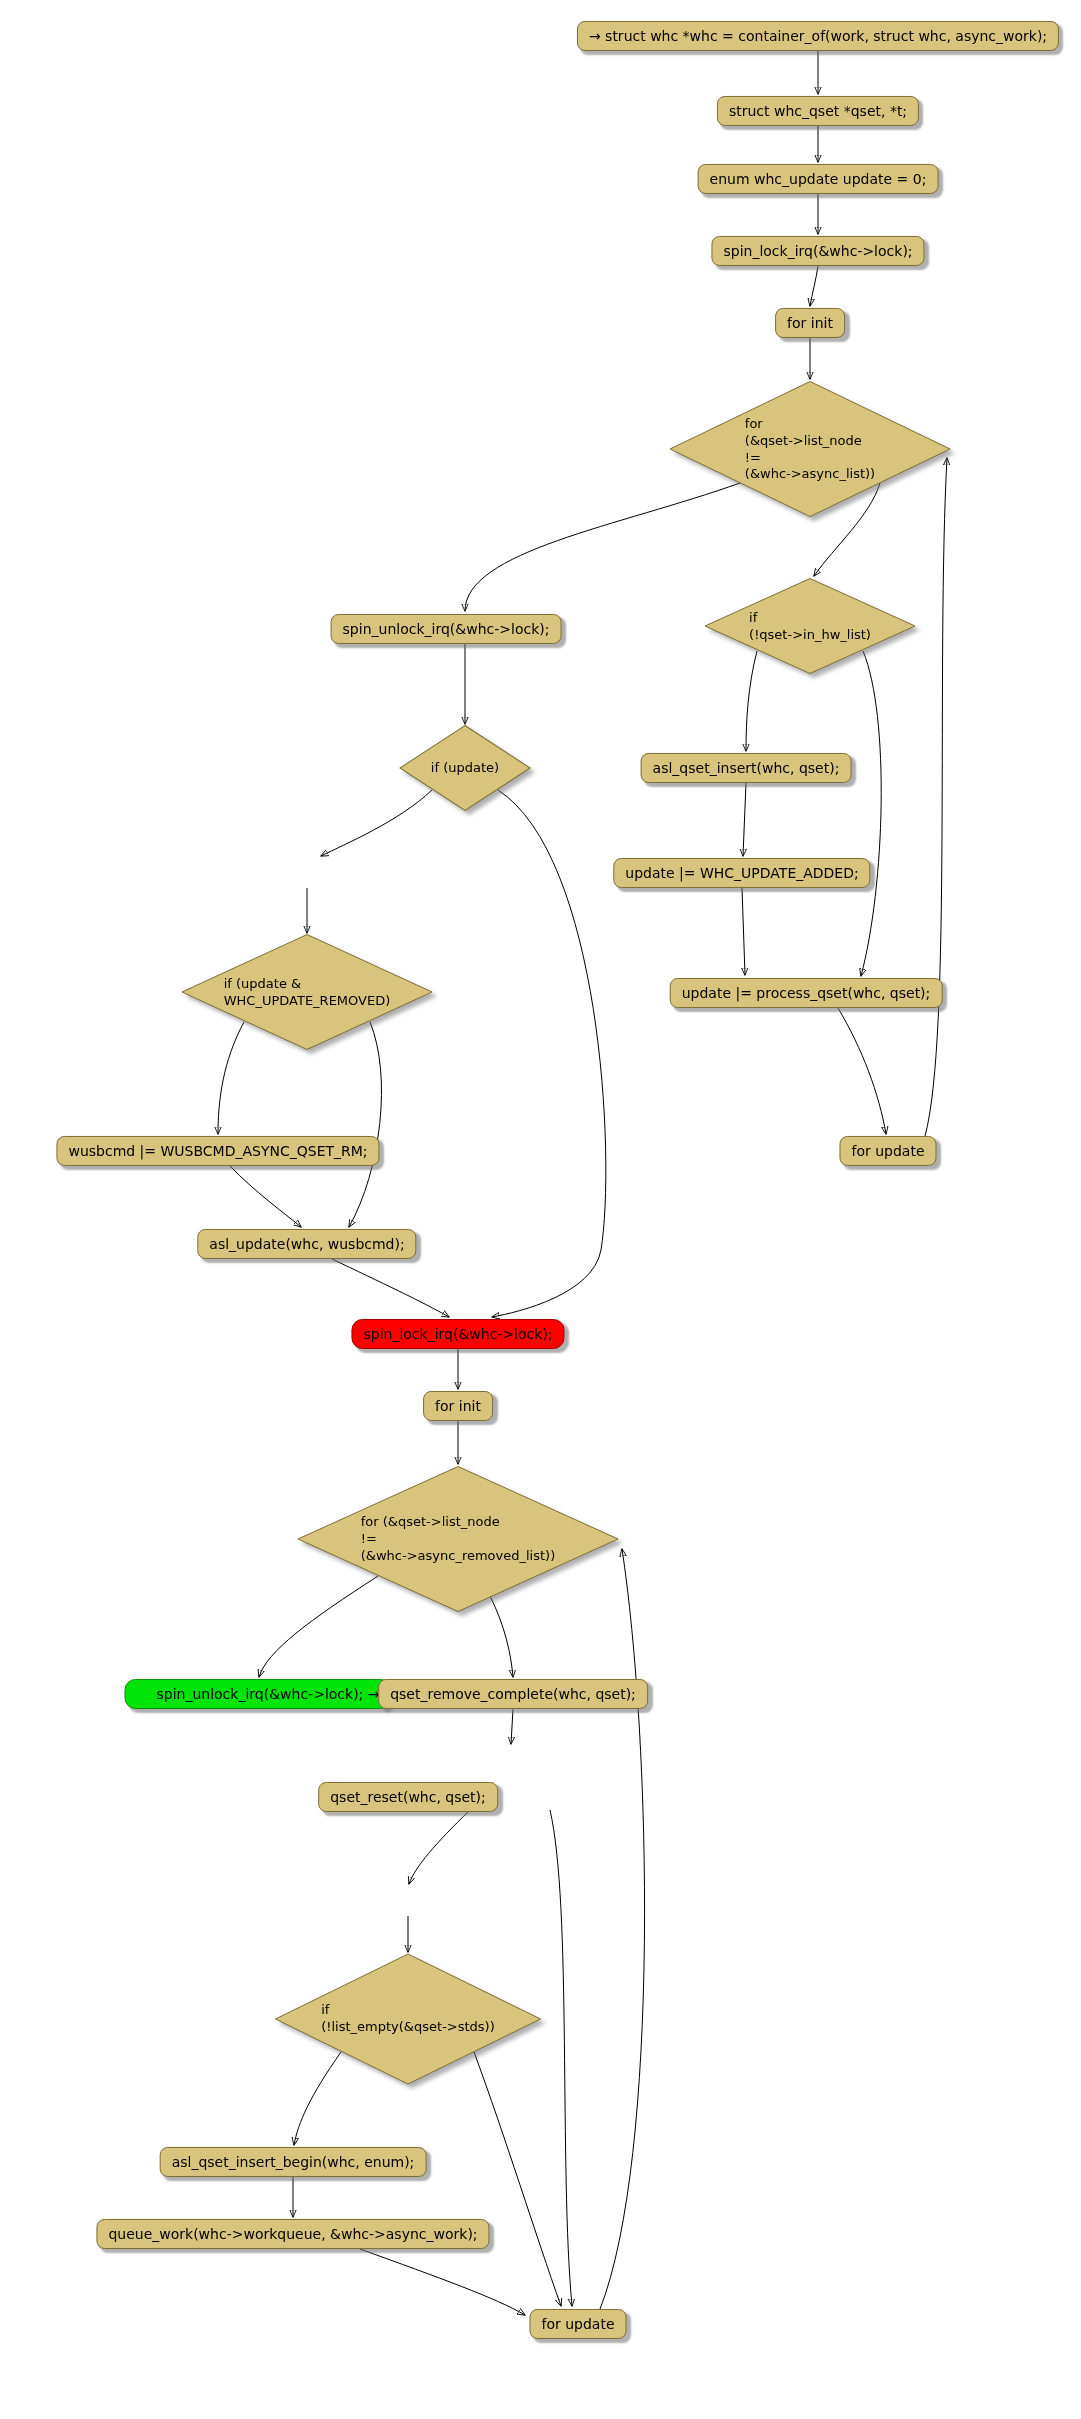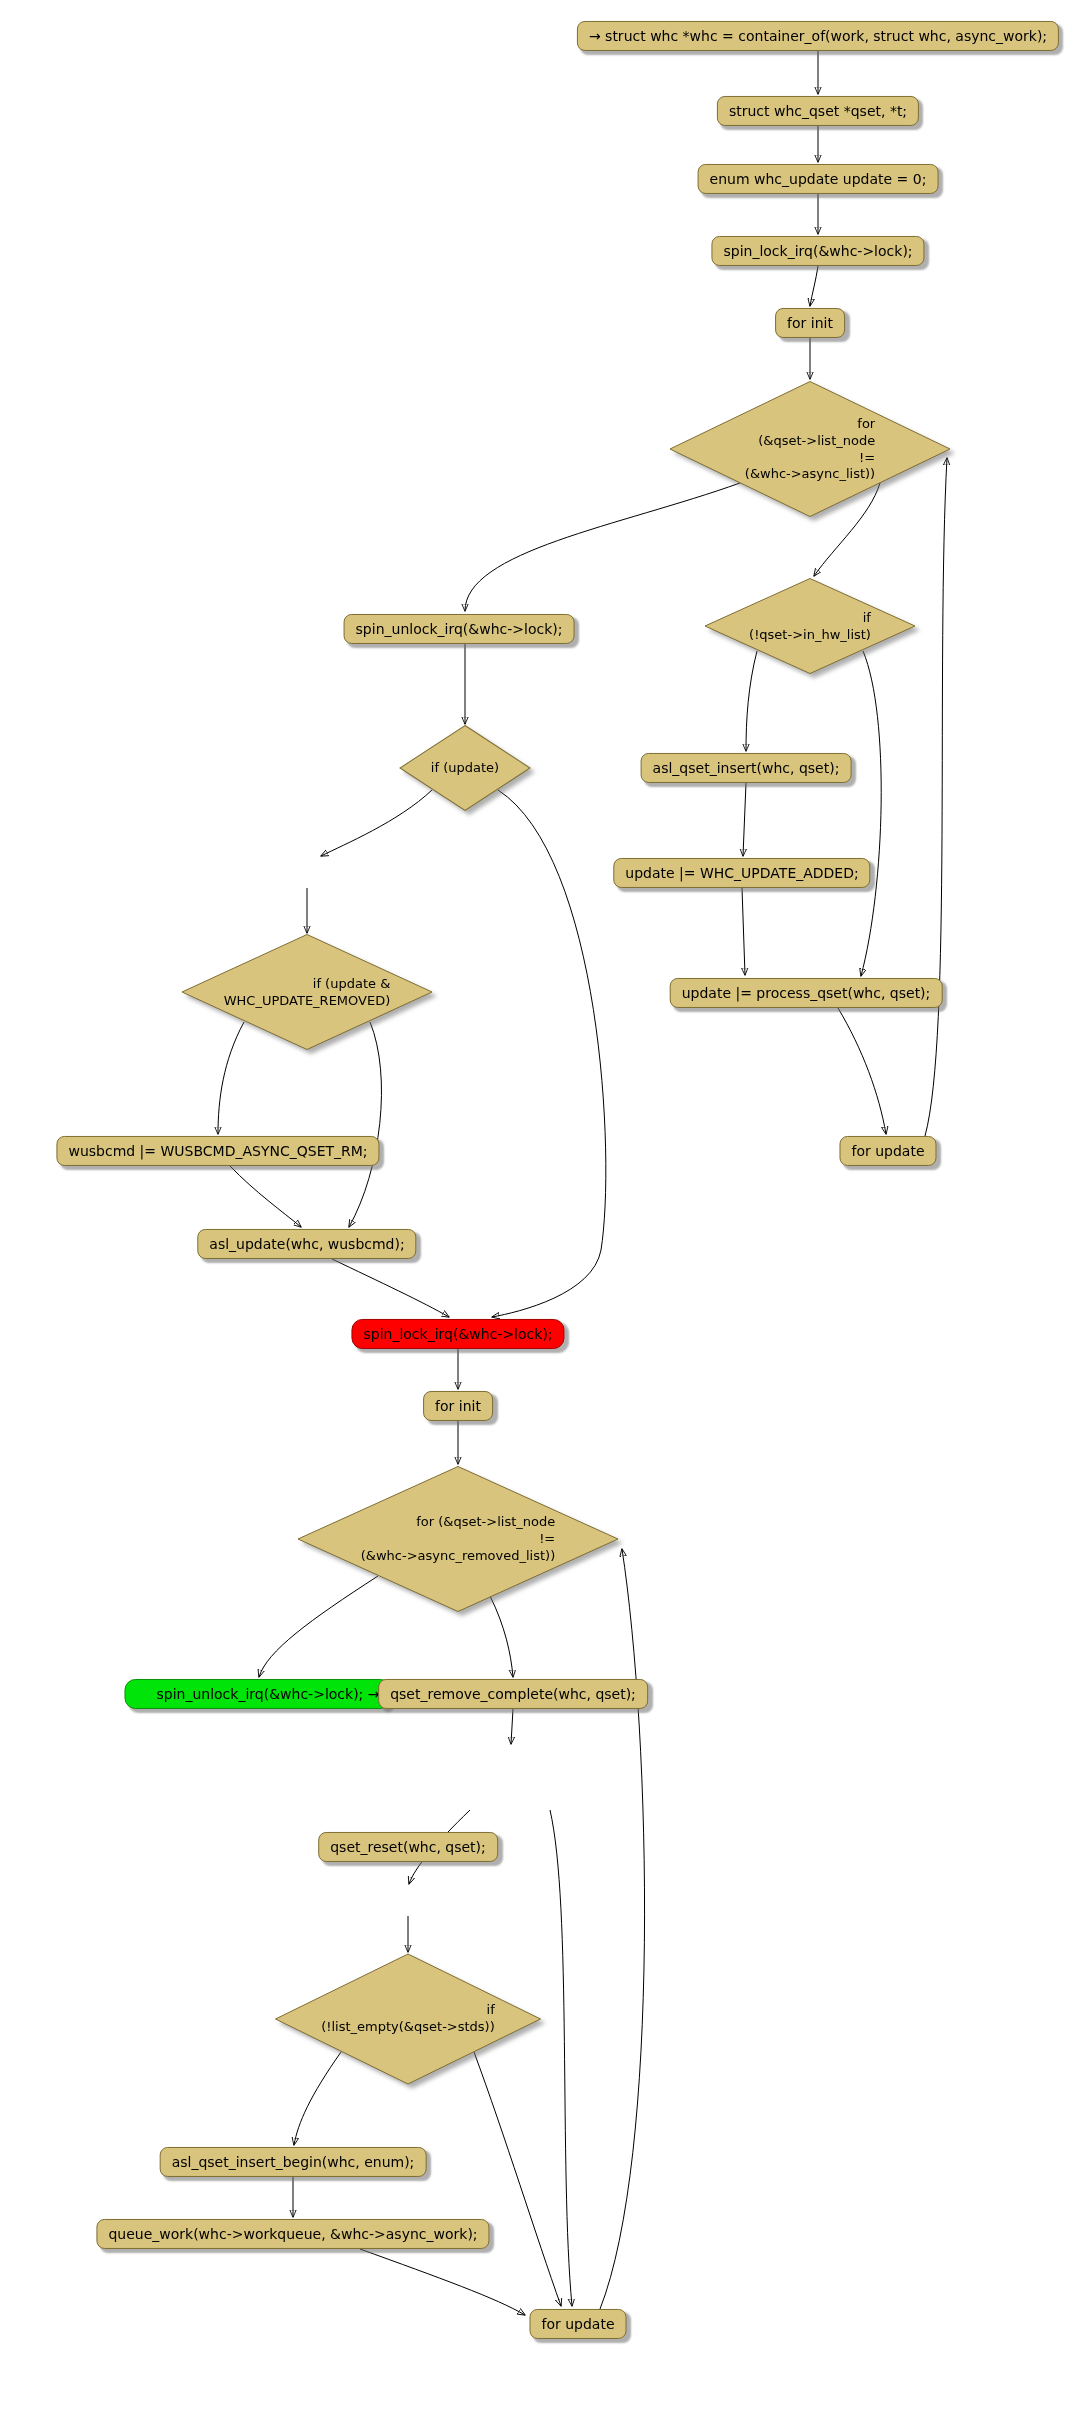--- a/index.html
+++ b/index.html
@@ -26,21 +26,21 @@
   .diamond svg.shape {
     position: absolute; left: 0; top: 0; width: 100%; height: 100%;
     overflow: visible;
     filter: drop-shadow(4px 4px 2px rgba(110,110,110,0.55));
   }
   .diamond .lbl {
     position: relative;
     z-index: 1;
     font-size: 13px;
     line-height: 1.3;
-    text-align: right;
+    text-align: left;
     white-space: pre-line;
     padding: 0 8px;
   }
 </style>
 </head>
 <body>
 
 <div class="canvas">
 
   <svg class="edges" xmlns="http://www.w3.org/2000/svg">
@@ -83,32 +83,32 @@
     <path d="M 293 2171 L 293 2211" marker-end="url(#arrow)"></path>
     <path d="M 360 2243 C 440 2272 496 2292 525 2309" marker-end="url(#arrow)"></path>
     <path d="M 600 2303 C 660 2150 651 1732 622 1543" marker-end="url(#arrow)"></path>
   </svg>
 
   <div class="node rect" style="left:818px;top:30px"><span>→ struct whc *whc = container_of(work, struct whc, async_work);</span></div>
   <div class="node rect" style="left:818px;top:105px"><span>struct whc_qset *qset, *t;</span></div>
   <div class="node rect" style="left:818px;top:173px"><span>enum whc_update update = 0;</span></div>
   <div class="node rect" style="left:818px;top:245px"><span>spin_lock_irq(&amp;whc-&gt;lock);</span></div>
   <div class="node rect" style="left:810px;top:317px"><span>for init</span></div>
-  <div class="node rect" style="left:459px;top:623px"><span>spin_unlock_irq(&amp;whc-&gt;lock);</span></div>
+  <div class="node rect" style="left:446px;top:623px"><span>spin_unlock_irq(&amp;whc-&gt;lock);</span></div>
   <div class="node rect" style="left:746px;top:762px"><span>asl_qset_insert(whc, qset);</span></div>
   <div class="node rect" style="left:742px;top:867px"><span>update |= WHC_UPDATE_ADDED;</span></div>
   <div class="node rect" style="left:806px;top:987px"><span>update |= process_qset(whc, qset);</span></div>
   <div class="node rect" style="left:888px;top:1145px"><span>for update</span></div>
   <div class="node rect" style="left:218px;top:1145px"><span>wusbcmd |= WUSBCMD_ASYNC_QSET_RM;</span></div>
   <div class="node rect" style="left:307px;top:1238px"><span>asl_update(whc, wusbcmd);</span></div>
   <div class="node rect red" style="left:458px;top:1328px"><span>spin_lock_irq(&amp;whc-&gt;lock);</span></div>
   <div class="node rect" style="left:458px;top:1400px"><span>for init</span></div>
   <div class="node rect green" style="left:258px;top:1688px"><span>spin_unlock_irq(&amp;whc-&gt;lock); →</span></div>
   <div class="node rect" style="left:513px;top:1688px"><span>qset_remove_complete(whc, qset);</span></div>
-  <div class="node rect" style="left:408px;top:1841px"><span>qset_reset(whc, qset);</span></div>
+  <div class="node rect" style="left:408px;top:1791px"><span>qset_reset(whc, qset);</span></div>
   <div class="node rect" style="left:293px;top:2156px"><span>asl_qset_insert_begin(whc, enum);</span></div>
   <div class="node rect" style="left:293px;top:2228px"><span>queue_work(whc-&gt;workqueue, &amp;whc-&gt;async_work);</span></div>
   <div class="node rect" style="left:578px;top:2318px"><span>for update</span></div>
 
   <div class="node diamond" style="left:810px;top:443px;width:280px;height:135px">
     <svg class="shape" viewBox="0 0 100 100" preserveAspectRatio="none">
         <polygon points="50,0 100,50 50,100 0,50" fill="#d8c47d" stroke="#7e6d33" vector-effect="non-scaling-stroke"></polygon>
       </svg>
     <span class="lbl">for
 (&amp;qset-&gt;list_node

